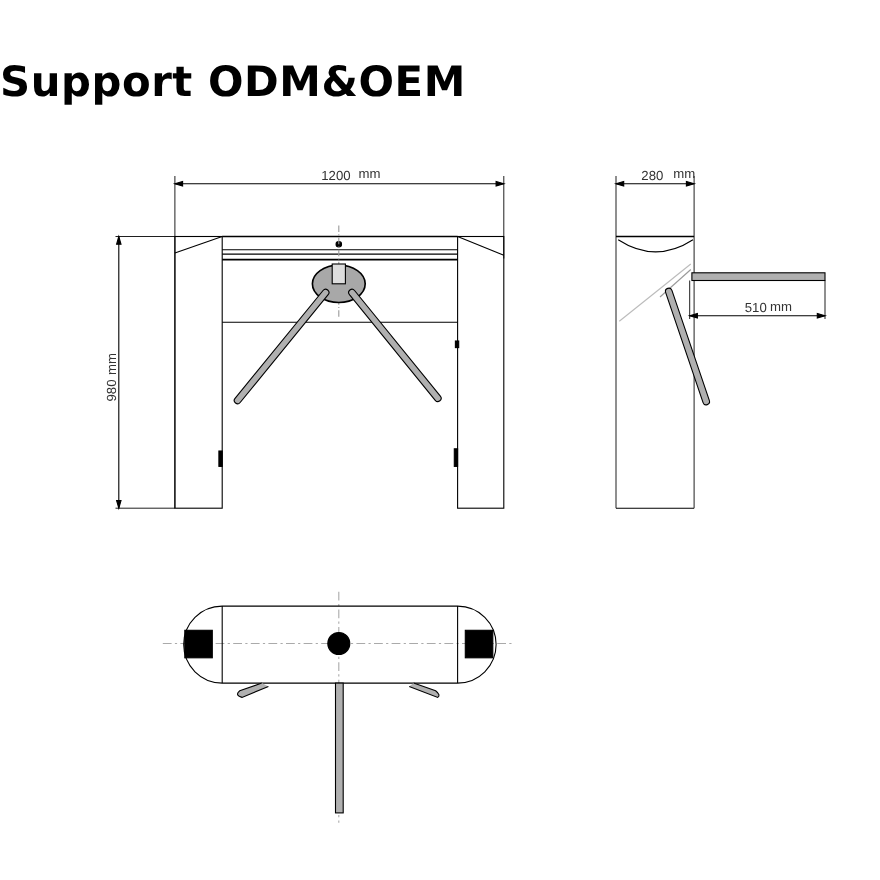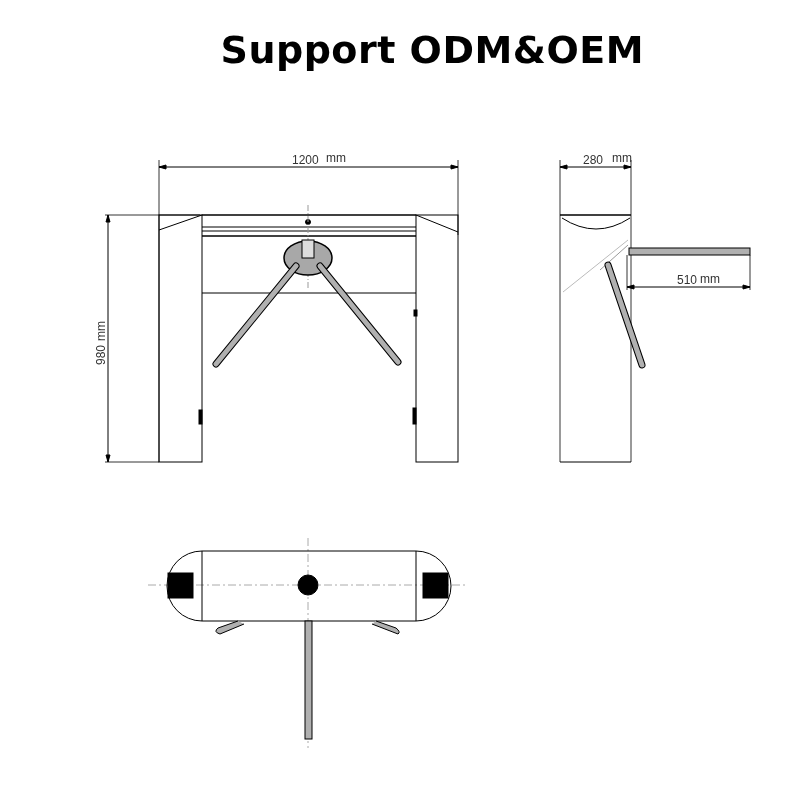--- a/index.html
+++ b/index.html
@@ -1,17 +1,17 @@
 <!DOCTYPE html>
 <html><head>
 <meta charset="utf-8">
 <style>
   html, body { margin:0; padding:0; background:#ffffff; }
   body { width:800px; height:800px; position:relative; overflow:hidden; font-family:"DejaVu Sans", sans-serif; }
-  .title { position:absolute; left:0; top:28px; width:644px; text-align:right; font-family:"DejaVu Sans", sans-serif; font-weight:bold; font-size:38px; color:#000; letter-spacing:0.5px; }
+  .title { position:absolute; left:0; top:52px; width:644px; text-align:left; font-family:"DejaVu Sans", sans-serif; font-weight:bold; font-size:38px; color:#000; letter-spacing:0.5px; }
   svg { position:absolute; left:0; top:0; }
   .dim { font-family:"Liberation Sans", sans-serif; font-size:12px; fill:#333; }
 </style>
 </head>
 <body>
 
 <div class="title">Support ODM&amp;OEM</div>
 
 <svg width="800" height="800" viewBox="0 0 800 800">
 

